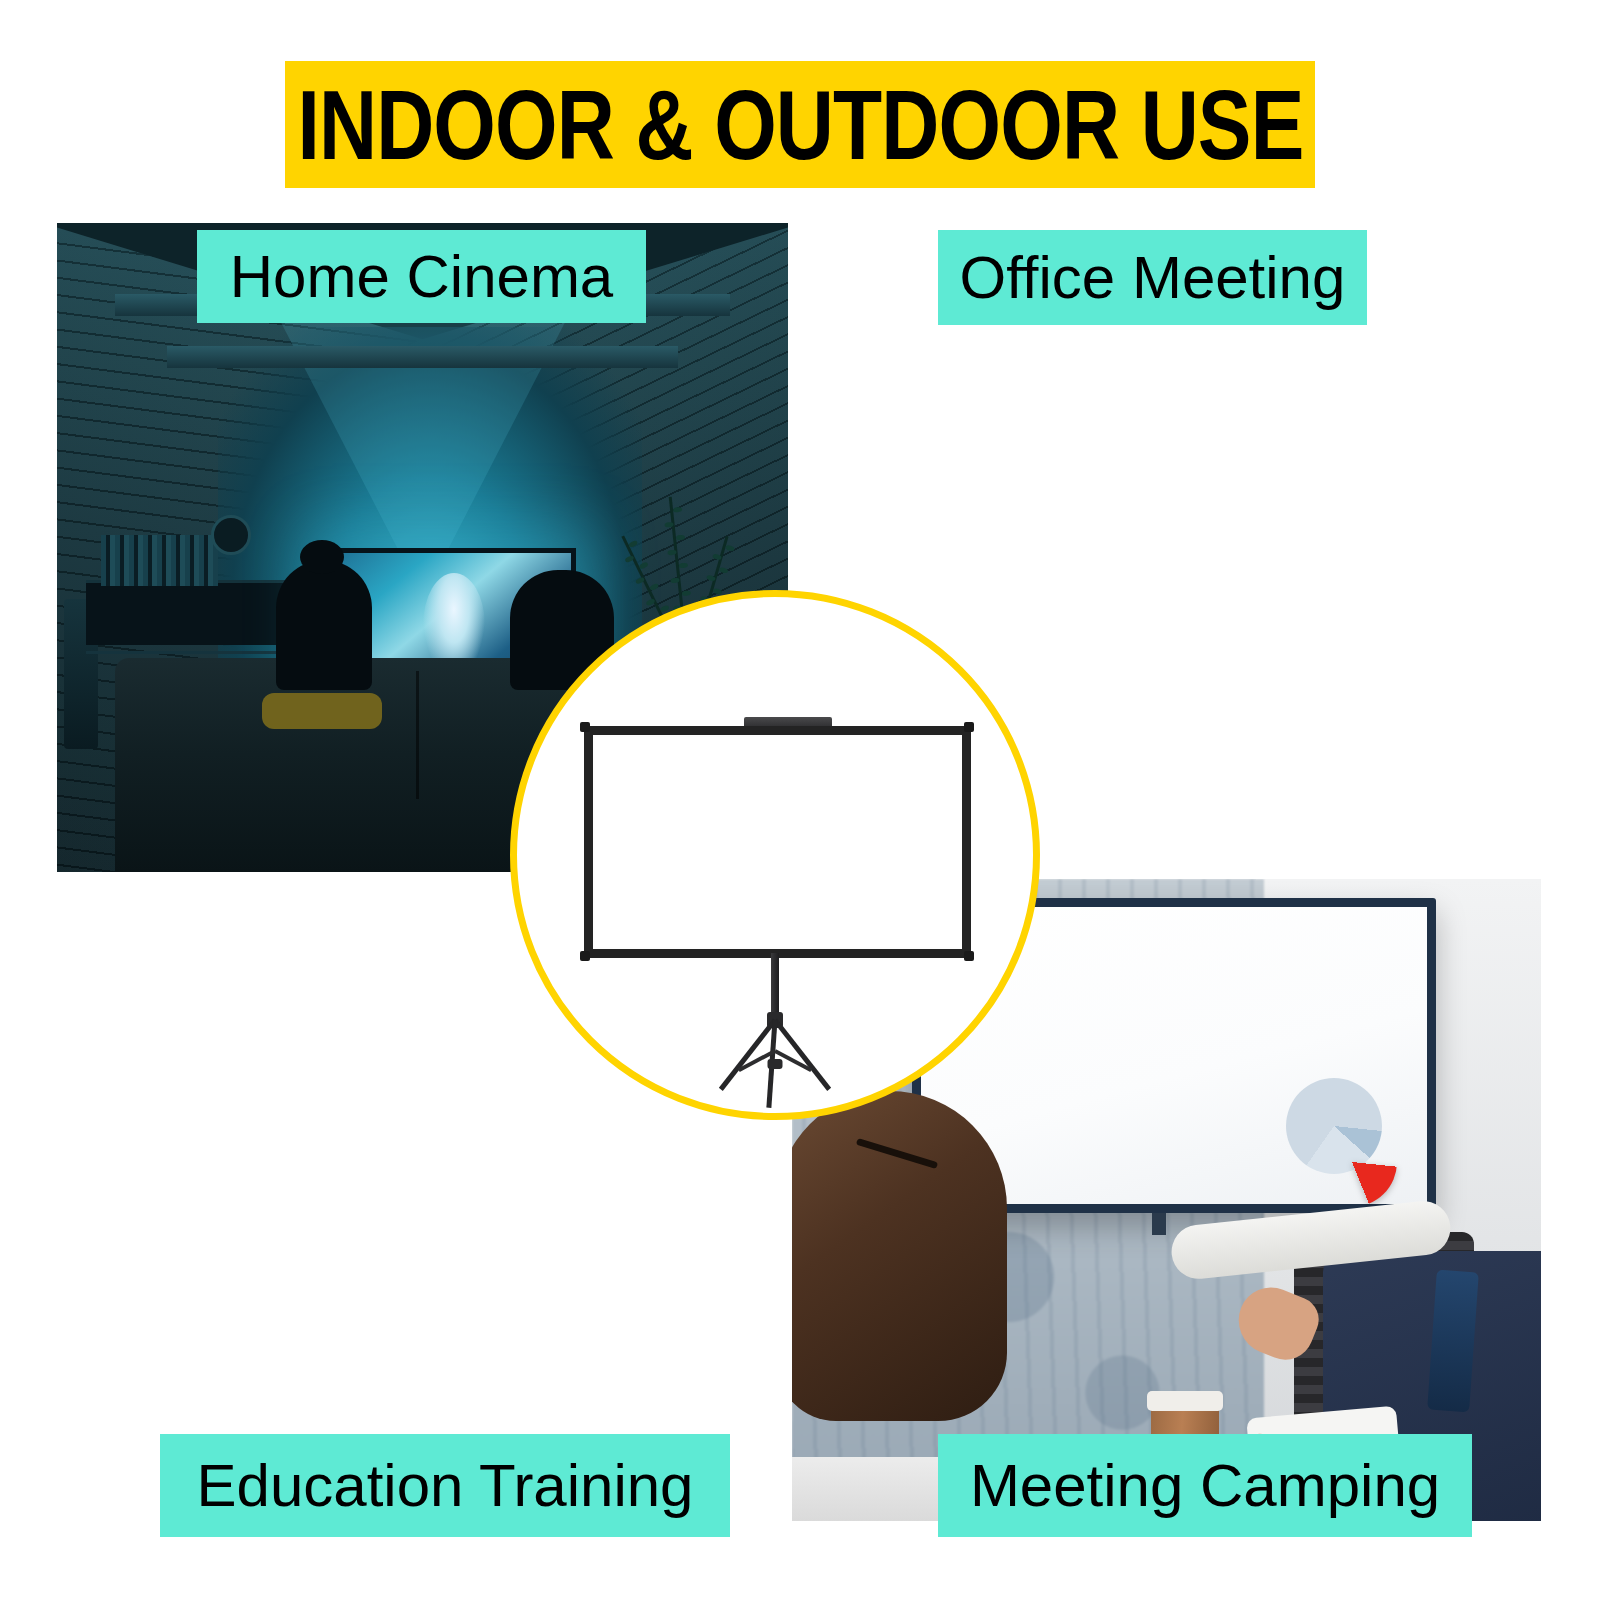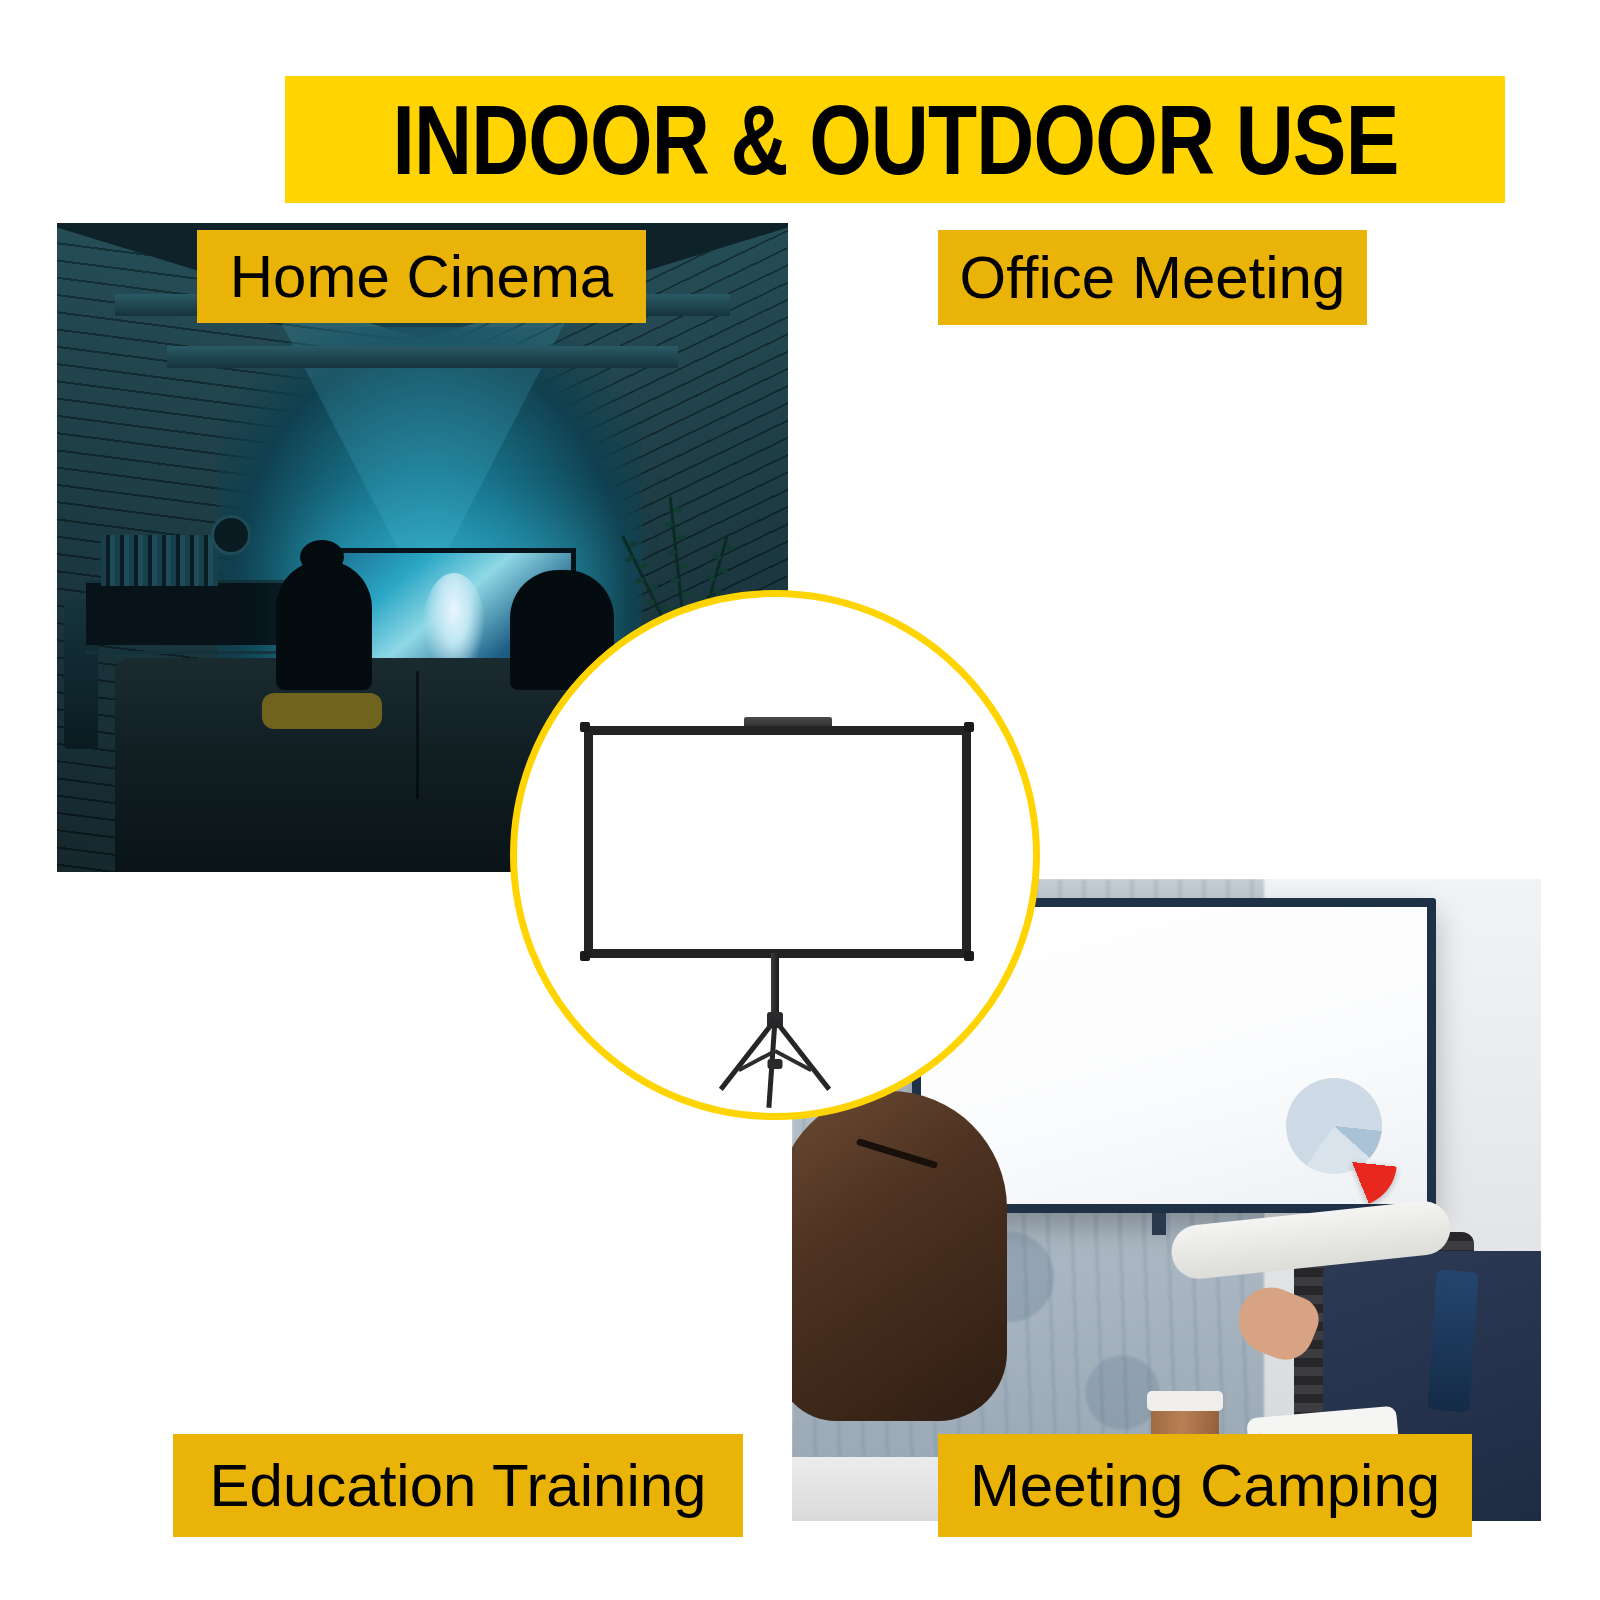--- a/index.html
+++ b/index.html
@@ -1,22 +1,22 @@
 <!DOCTYPE html>
 <html><head>
 <meta charset="utf-8">
 <style>
   * { margin:0; padding:0; box-sizing:border-box; }
   html,body { width:1600px; height:1600px; background:#ffffff; overflow:hidden; }
   body { font-family:"Liberation Sans", sans-serif; position:relative; }
 
   
   #title-banner{
-    position:absolute; left:285px; top:61px; width:1220px; height:127px;
-    background:#FFD400; display:flex; align-items:center; justify-content:center;margin-top:15px;
+    position:absolute; left:285px; top:61px; width:1030px; height:127px;
+    background:#FFD400; display:flex; align-items:center; justify-content:center;
   }
   #title-text{
     font-family:"Liberation Sans", sans-serif;
     font-weight:700; font-size:98px; line-height:1;
     color:#000000; letter-spacing:-1px;
     transform:scaleX(0.82); transform-origin:center center;
     white-space:nowrap;
   }
 
   
@@ -254,28 +254,28 @@
     position:absolute; top:88%; left:50%; width:4px; height:8%;
     background:#2d2d2f; transform-origin:top center;
   }
   .pr-foot{
     position:absolute; left:50%; top:89.5%; width:15px; height:10px;
     background:#2a2a2c; border-radius:3px; transform:translateX(-50%);
   }
 
   
   .label-banner{
-    position:absolute; background:#eab308;
+    position:absolute; background:#5eead4;
     display:flex; align-items:center; justify-content:center;
     font-size:60px; color:#000; font-family:"Liberation Sans", sans-serif;
     white-space:nowrap;
   }
   #label-home{   left:197px;  top:230px;  width:449px; height:93px; }
   #label-office{ left:938px;  top:230px;  width:429px; height:95px; }
-  #label-edu{    left:173px;  top:1434px; width:570px; height:103px; }
+  #label-edu{    left:160px;  top:1434px; width:570px; height:103px; }
   #label-camp{   left:938px;  top:1434px; width:534px; height:103px; }
 </style>
 </head>
 <body>
 
 <div id="title-banner">
   <div id="title-text">INDOOR &amp; OUTDOOR USE</div>
 </div>
 
 <div id="photo-grid">

